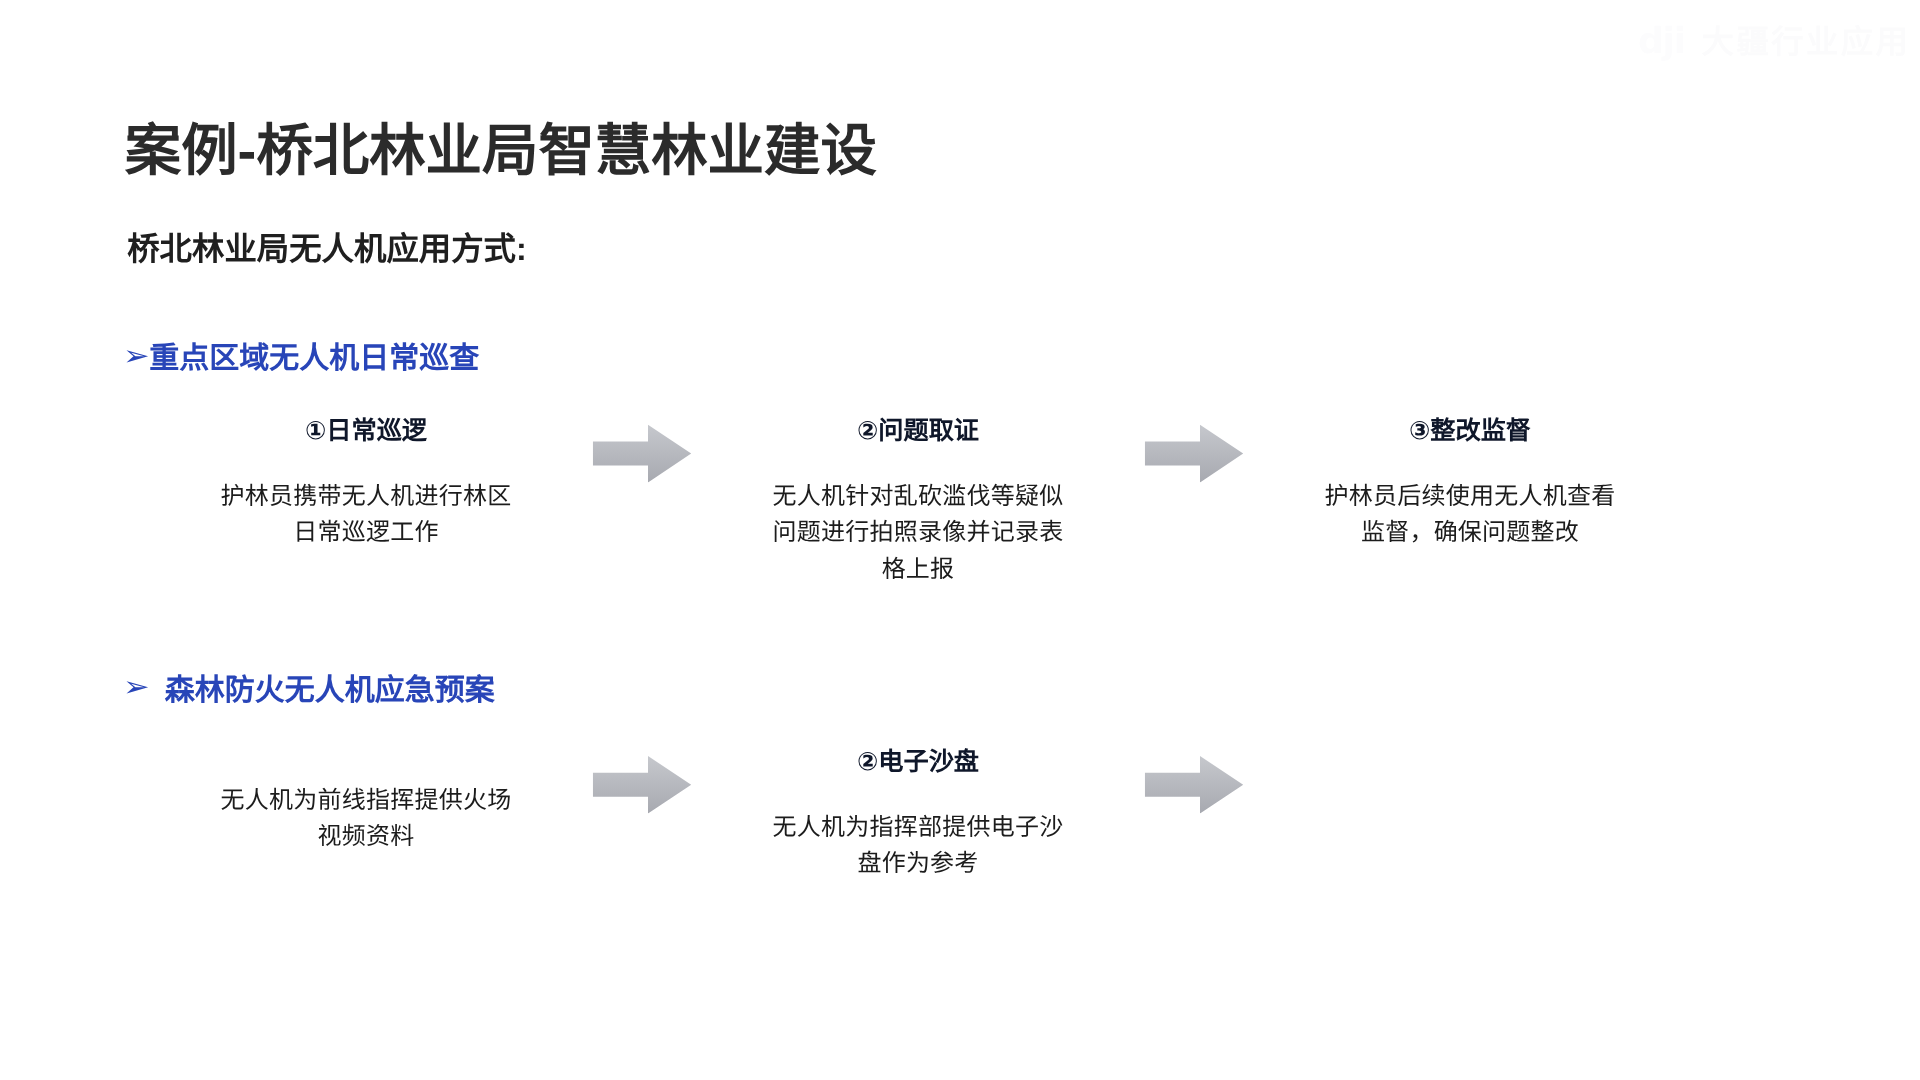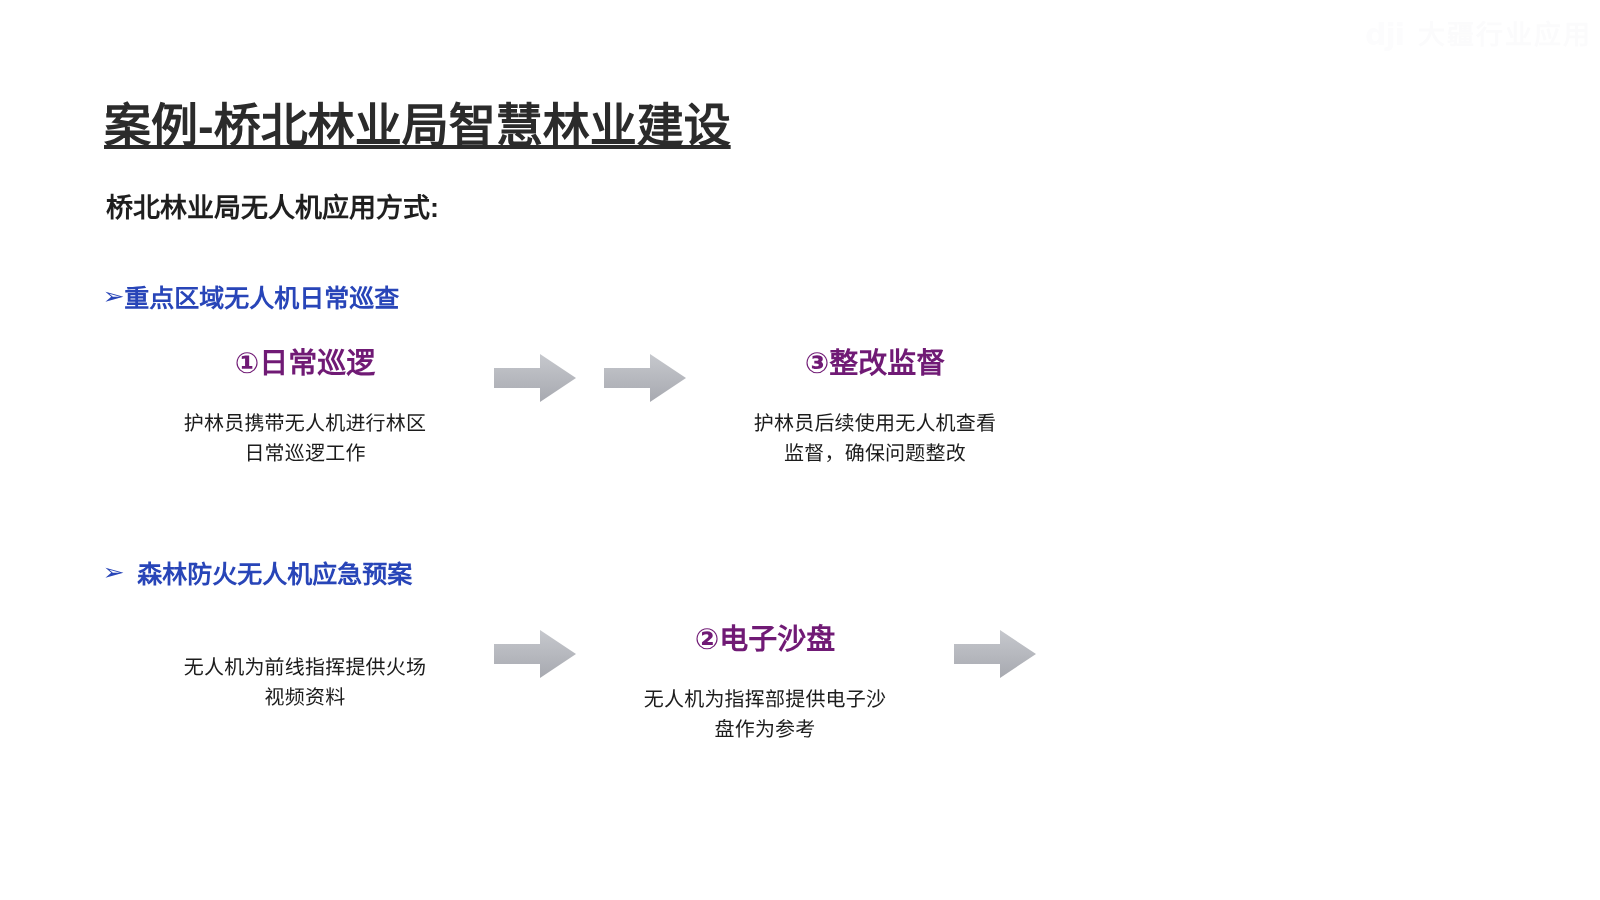--- a/index.html
+++ b/index.html
@@ -53,21 +53,20 @@
   #page-title {
     position: absolute;
     left: 104px;
     top: 99px;
     font-size: 47px;
     font-weight: bold;
     color: #2b2b2b;
     letter-spacing: 0px;
     white-space: nowrap;
     line-height: 1.15;
-    text-decoration: underline;
   }
 
   #page-subtitle {
     position: absolute;
     left: 106px;
     top: 186px;
     font-size: 27px;
     font-weight: bold;
     color: #1f1f1f;
     white-space: nowrap;
@@ -103,23 +102,23 @@
     align-items: flex-start;
   }
   #flow-row-1 { top: 348px; }
   #flow-row-2 { top: 624px; }
 
   .flow-step {
     width: 350px;
     text-align: center;
   }
   .step-title {
-    font-size: 29px;
-    font-weight: bold;
-    color: #701a75;
+    font-size: 21px;
+    font-weight: bold;
+    color: #0f172a;
     line-height: 1.1;
     white-space: nowrap;
   }
   .step-desc {
     margin-top: 28px;
     font-size: 20px;
     color: #1c1c1c;
     line-height: 1.52;
     letter-spacing: 0.2px;
     width: 262px;
@@ -168,20 +167,24 @@
           <linearGradient id="agrad1" x1="0" y1="0" x2="0" y2="1">
             <stop offset="0%" stop-color="#c6c8cd"></stop>
             <stop offset="55%" stop-color="#b5b7bd"></stop>
             <stop offset="100%" stop-color="#a7a9b0"></stop>
           </linearGradient>
         </defs>
         <polygon points="0,14 46,14 46,0 82,24 46,48 46,34 0,34" fill="url(#agrad1)"></polygon>
       </svg>
     </div>
 
+    <div class="flow-step">
+      <div class="step-title">②问题取证</div>
+      <div class="step-desc">无人机针对乱砍滥伐等疑似问题进行拍照录像并记录表格上报</div>
+    </div>
 
     <div class="flow-arrow">
       <svg width="82" height="48" viewBox="0 0 82 48" aria-hidden="true">
         <polygon points="0,14 46,14 46,0 82,24 46,48 46,34 0,34" fill="url(#agrad1)"></polygon>
       </svg>
     </div>
 
     <div class="flow-step">
       <div class="step-title">③整改监督</div>
       <div class="step-desc">护林员后续使用无人机查看监督，确保问题整改</div>

